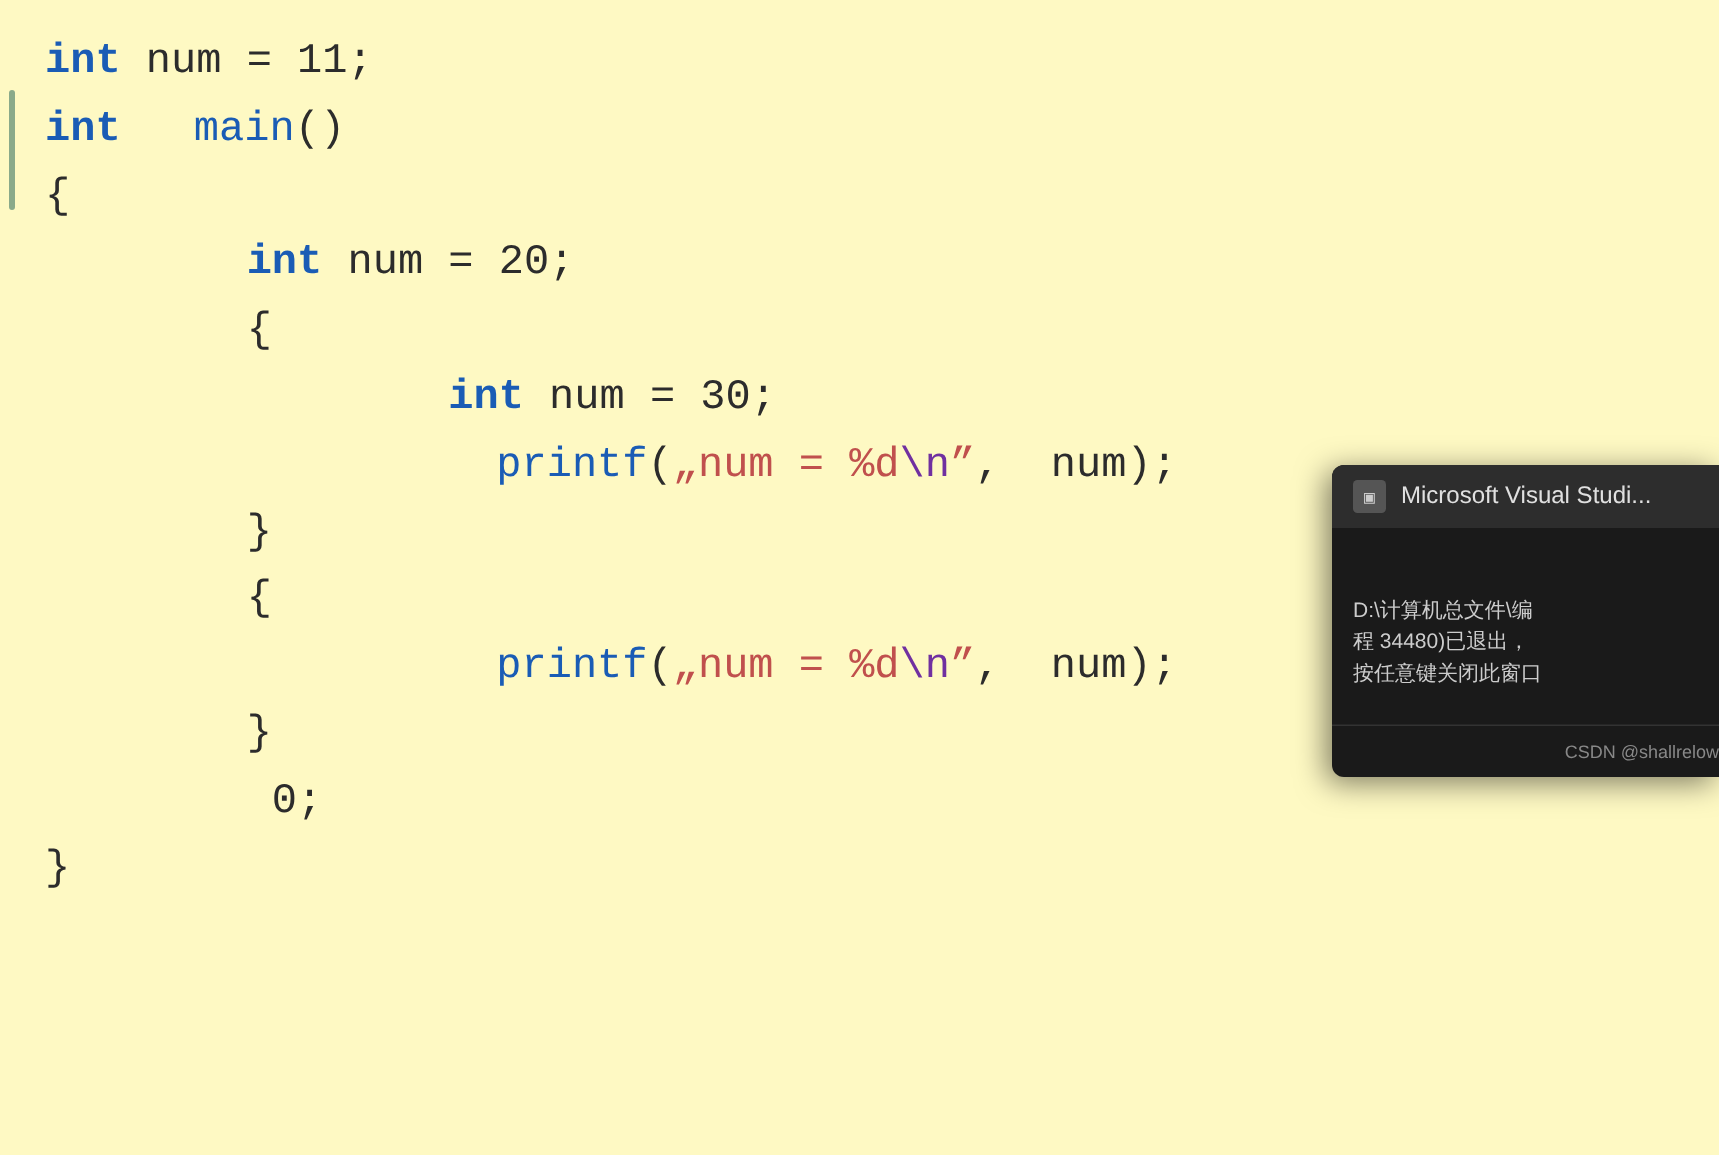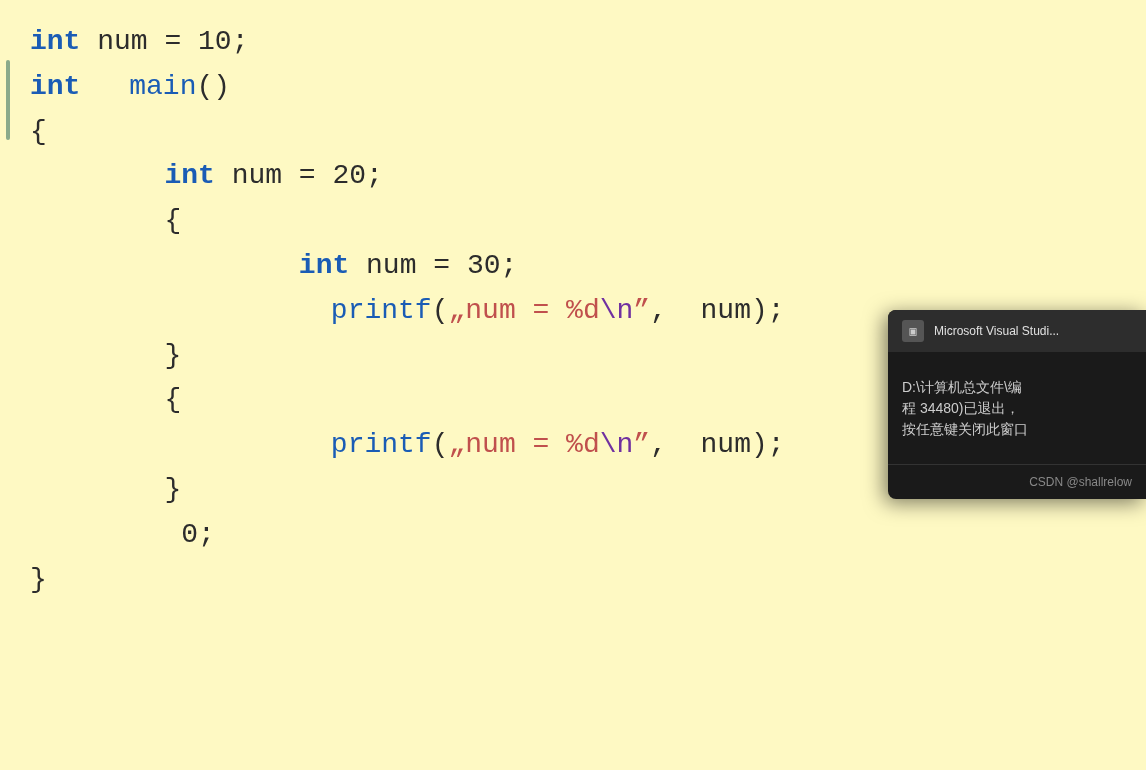--- a/index.html
+++ b/index.html
@@ -65,47 +65,47 @@
       border-radius: 3px;
       display: flex;
       align-items: center;
       justify-content: center;
       color: #ccc;
       font-size: 12px;
     }
 
     .terminal-title {
       color: #e0e0e0;
-      font-size: 12px;
+      font-size: 16px;
       font-family: 'Segoe UI', sans-serif;
       font-weight: 500;
     }
 
     .terminal-body {
       padding: 16px 14px;
       color: #e0e0e0;
       font-family: 'Courier New', Courier, monospace;
       font-size: 16px;
       line-height: 1.7;
     }
 
     .terminal-output-line {
       display: block;
     }
 
     .terminal-info {
       color: #cccccc;
       font-size: 14px;
       line-height: 1.5;
-      margin-top: 9px;
+      margin-top: 28px;
       font-family: 'Segoe UI', sans-serif;
     }
 
     .terminal-footer {
-      padding: 10px 14px;
+      padding: 10px 0;
       color: #888;
       font-size: 12px;
       font-family: 'Segoe UI', sans-serif;
       text-align: right;
       border-top: 1px solid #333;
       margin-top: 8px;
     }
 
     
     .scroll-indicator {
@@ -116,21 +116,21 @@
       border-radius: 2px;
     }
   </style>
 </head>
 <body>
 
 <div class="code-area">
   <div class="scroll-indicator" style="top: 60px; height: 80px;"></div>
 
   <div class="code-line">
-    <span class="kw">int</span><span class="normal"> num = 10;</span>
+    <span class="kw">int</span><span class="normal"> num = 11;</span>
   </div>
 
   <div class="code-line">
     <span class="kw">int</span><span class="normal"> </span><span class="func">main</span><span class="normal">()</span>
   </div>
 
   <div class="code-line">
     <span class="normal">{</span>
   </div>
 

